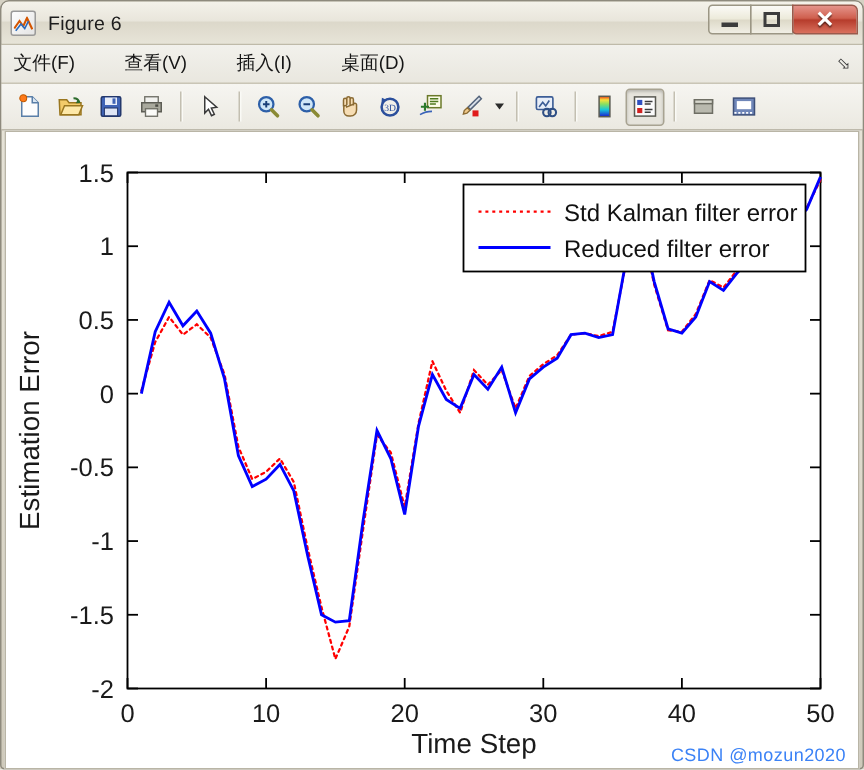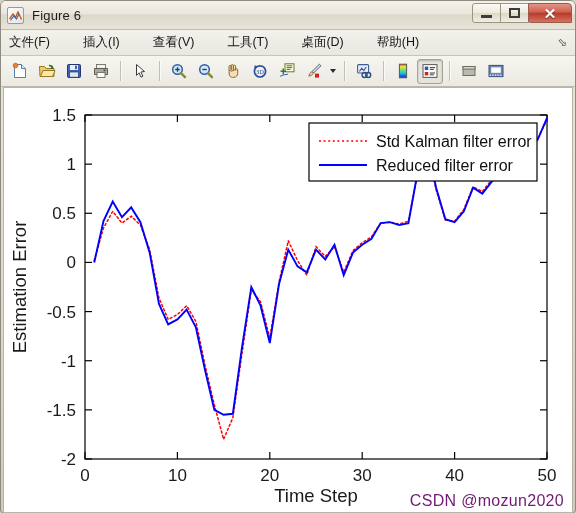--- a/index.html
+++ b/index.html
@@ -156,22 +156,22 @@
     height: 426px;
     background: #ffffff;
     margin: 0 2px 2px 2px;
     border: 1px solid #b9b5a6;
     overflow: hidden;
   }
   #plot-svg { display: block; }
   #watermark {
     position: absolute;
     right: 8px; bottom: 2px;
-    font-size: 16px;
-    color: #701a75;
+    font-size: 12px;
+    color: #3b82f6;
     letter-spacing: .3px;
     user-select: none;
   }
 </style>
 </head>
 <body>
 
 <div id="window">
 
   <div id="titlebar">
@@ -191,25 +191,23 @@
         <span class="glyph-max"></span>
       </div>
       <div class="win-btn close">
         <span class="glyph-close">✕</span>
       </div>
     </div>
   </div>
 
   <div id="menubar">
     <div class="menu-item">文件(F)</div>
+    <div class="menu-item">查看(V)</div>
     <div class="menu-item">插入(I)</div>
-    <div class="menu-item">查看(V)</div>
-    <div class="menu-item">工具(T)</div>
     <div class="menu-item">桌面(D)</div>
-    <div class="menu-item">帮助(H)</div>
     <div id="menu-overflow">⬂</div>
   </div>
 
   <div id="toolbar">
 
     <div class="tb-btn">
       <svg width="18" height="18" viewBox="0 0 18 18">
         <path d="M3.5 2.5h7l4 4v9h-11z" fill="#fdfdfd" stroke="#5a7fa8" stroke-width="1"></path>
         <path d="M10.5 2.5v4h4" fill="#dbe7f3" stroke="#5a7fa8" stroke-width="1"></path>
         <circle cx="4.5" cy="3.5" r="2.3" fill="#ff7a1a" stroke="#c05a00" stroke-width=".7"></circle>

